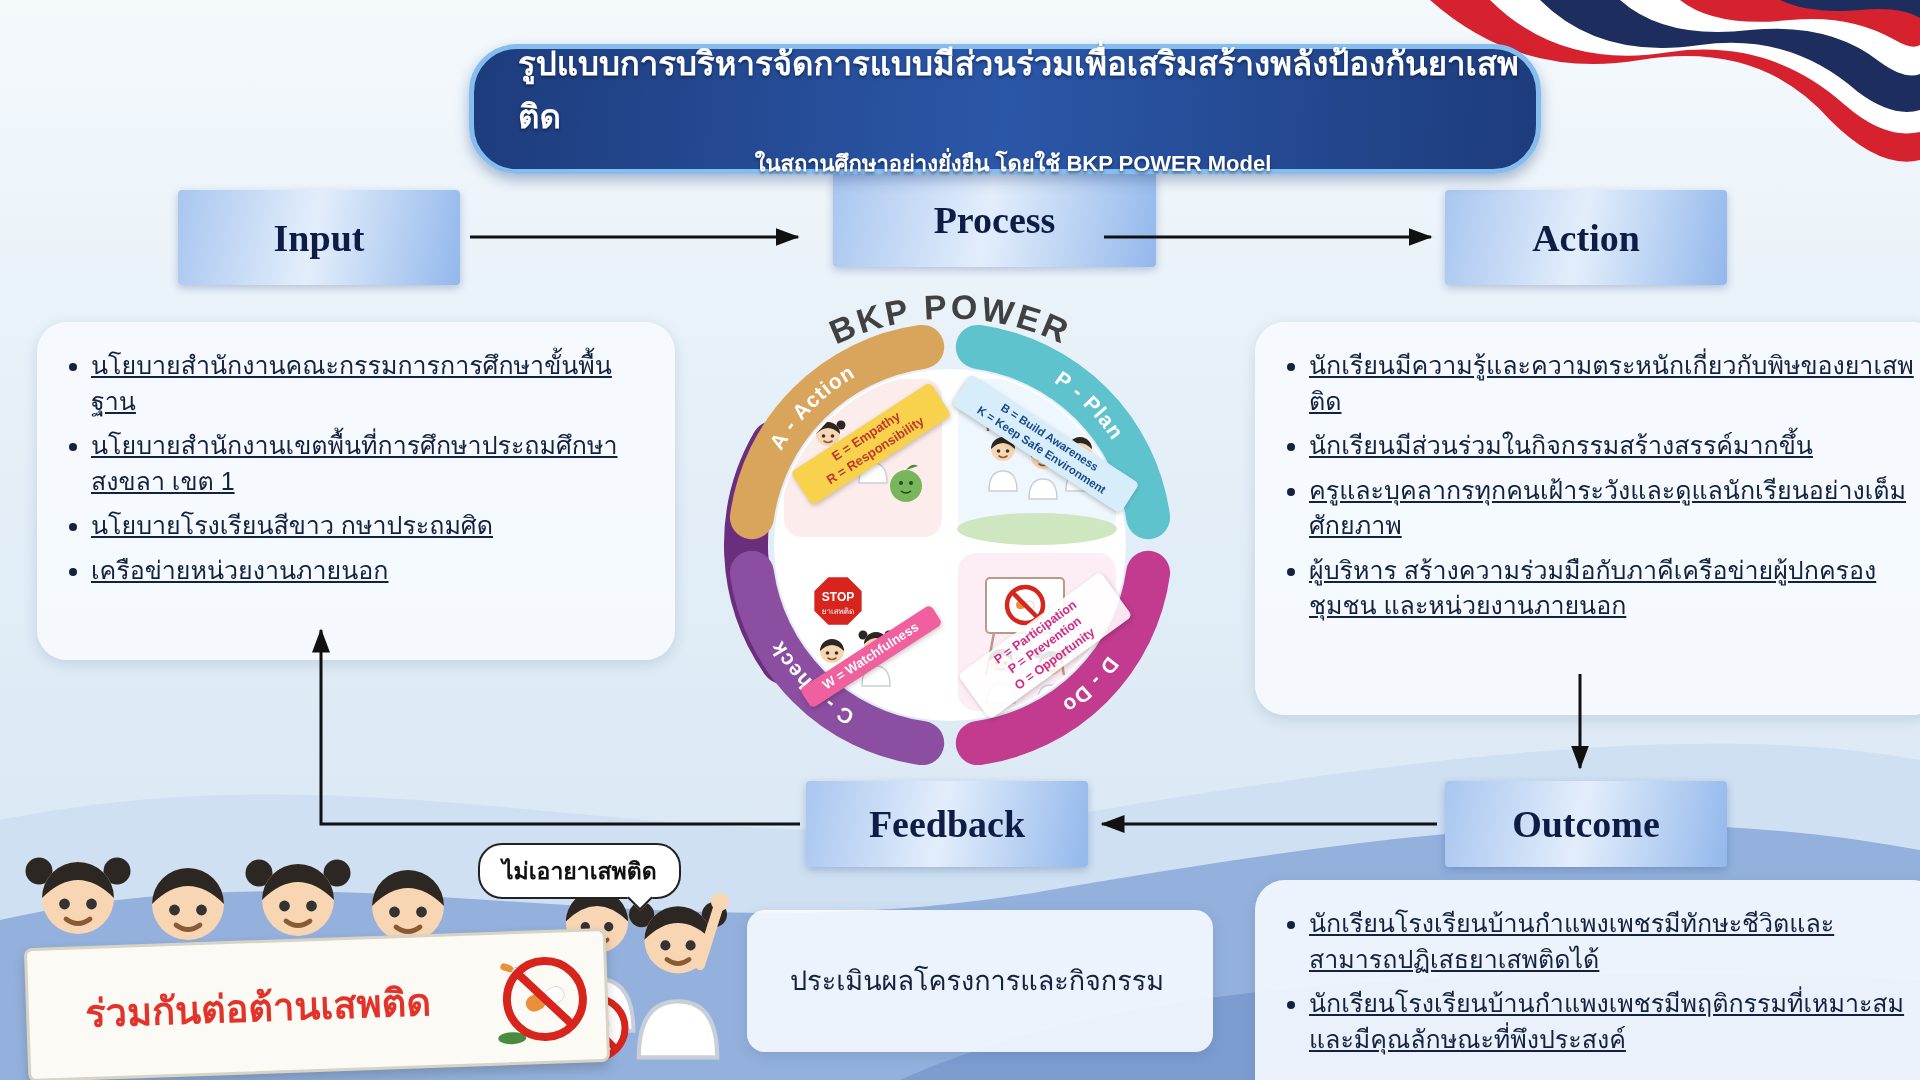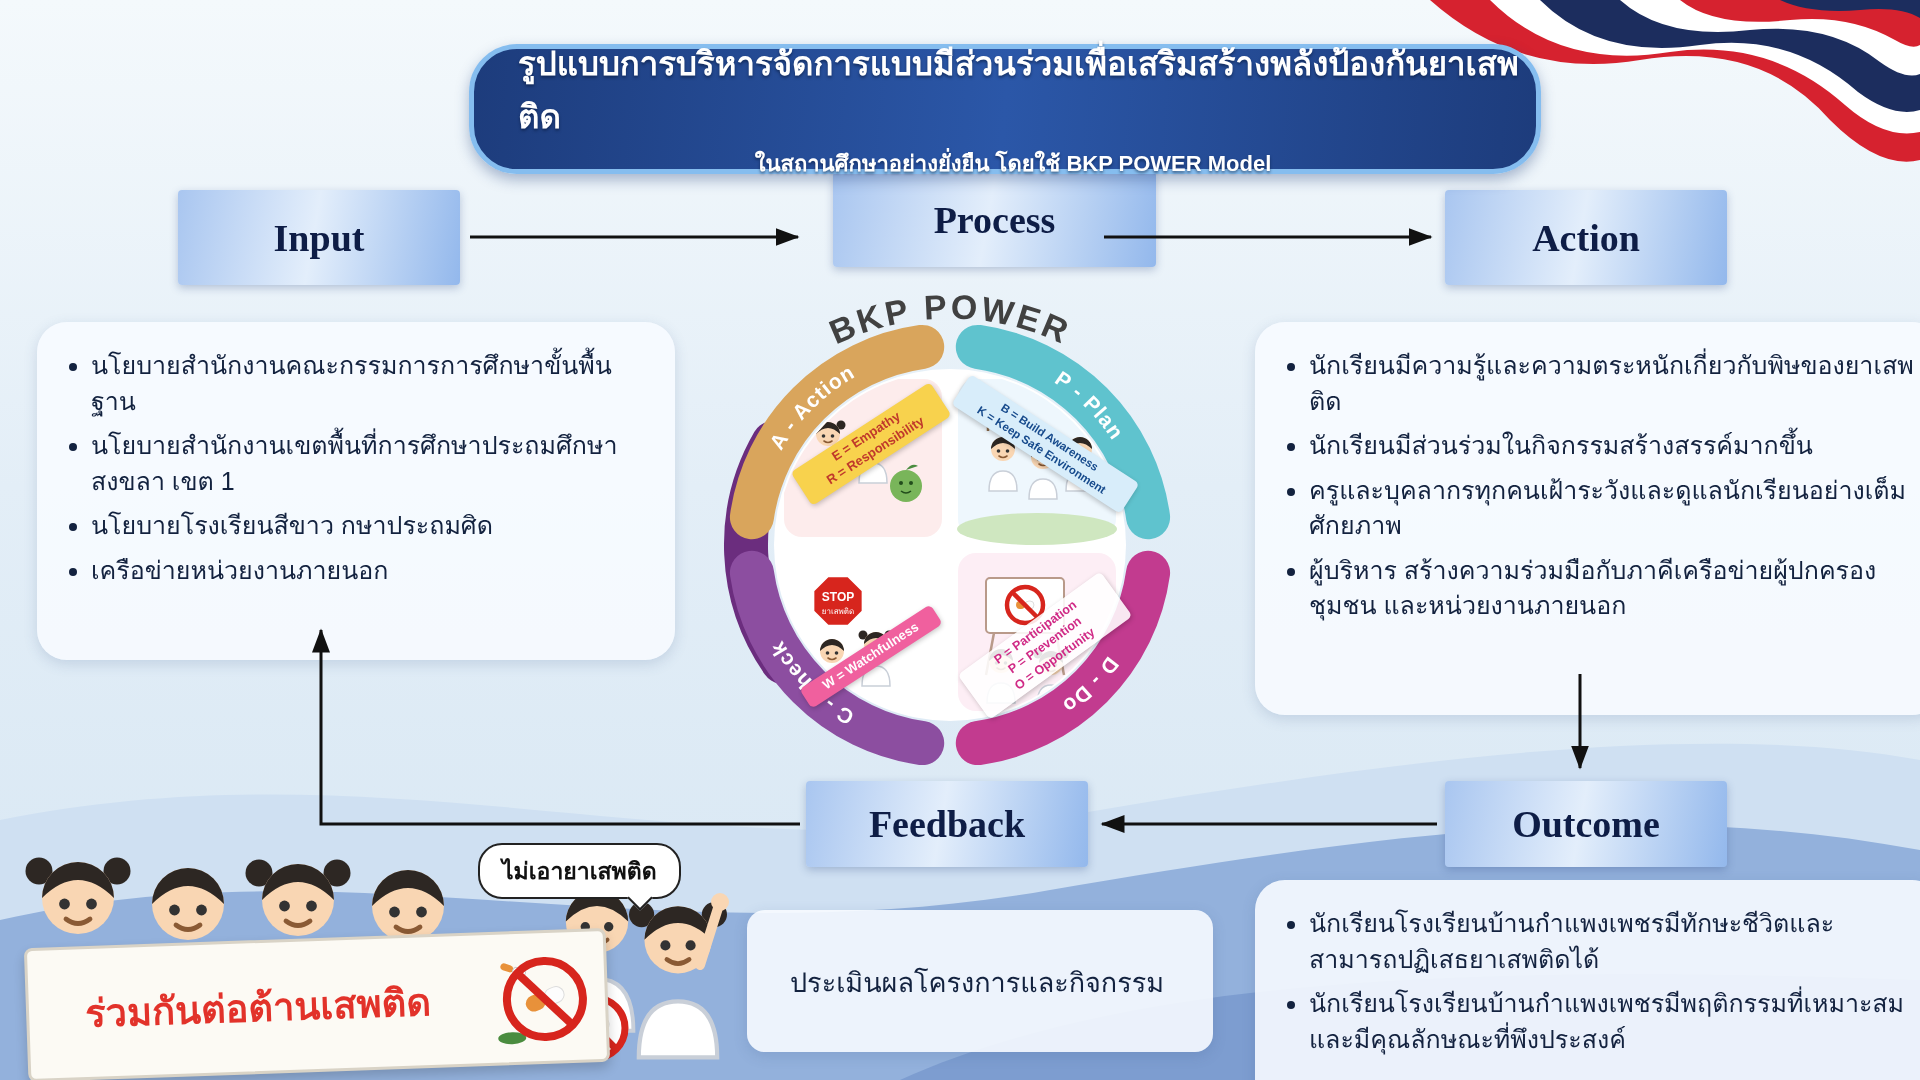--- a/index.html
+++ b/index.html
@@ -27,27 +27,27 @@
     box-shadow:0 3px 9px rgba(40,70,130,.28);border-radius:4px;}
   #label-input{left:178px;top:190px;width:282px;height:95px;text-align:center;}
   #label-process{left:812px;top:172px;width:323px;height:95px;margin-left:21px;}
   #label-output{left:1445px;top:190px;width:282px;height:95px;}
   #label-feedback{left:806px;top:781px;width:282px;height:86px;}
   #label-outcome{left:1445px;top:781px;width:282px;height:86px;font-family:Liberation Serif, serif;}
   
   .content-box{position:absolute;z-index:2;background:rgba(247,251,255,.90);border-radius:30px;
     color:#13223f;font-size:25px;line-height:1.42;box-shadow:0 4px 14px rgba(60,90,140,.18);
     padding:26px 28px 22px 22px;}
-  .content-box ul{margin:0;padding-left:32px;}
+  .content-box ul{margin:0;padding-left:32px;text-decoration:underline;}
   .content-box li{margin-bottom:9px;}
   #input-content{left:37px;top:322px;width:588px;height:290px;}
   #output-content{left:1255px;top:322px;width:637px;height:345px;}
   #outcome-content{left:1255px;top:880px;width:637px;height:186px;}
   #feedback-content{left:747px;top:910px;width:416px;height:94px;border-radius:18px;
-    display:flex;align-items:center;justify-content:center;text-align:center;font-size:27px;}
+    display:flex;align-items:center;justify-content:center;text-align:center;font-size:27px;font-family:Liberation Mono, monospace;}
   
   #arrows{position:absolute;left:0;top:0;z-index:3;pointer-events:none;}
   
   #diagram{position:absolute;left:688px;top:283px;width:524px;height:524px;z-index:4;}
   .ribbon{position:absolute;z-index:5;text-align:center;font-weight:700;border-radius:5px;
     padding:3px 8px;line-height:1.3;box-shadow:0 2px 5px rgba(0,0,0,.22);}
   #ribbon-action{left:788px;top:424px;width:150px;transform:rotate(-33deg);
     background:#f8d24d;color:#c0392b;font-size:13px;}
   #ribbon-plan{left:945px;top:426px;width:185px;transform:rotate(33deg);
     background:#d8edfa;color:#164a8c;font-size:11.5px;}

